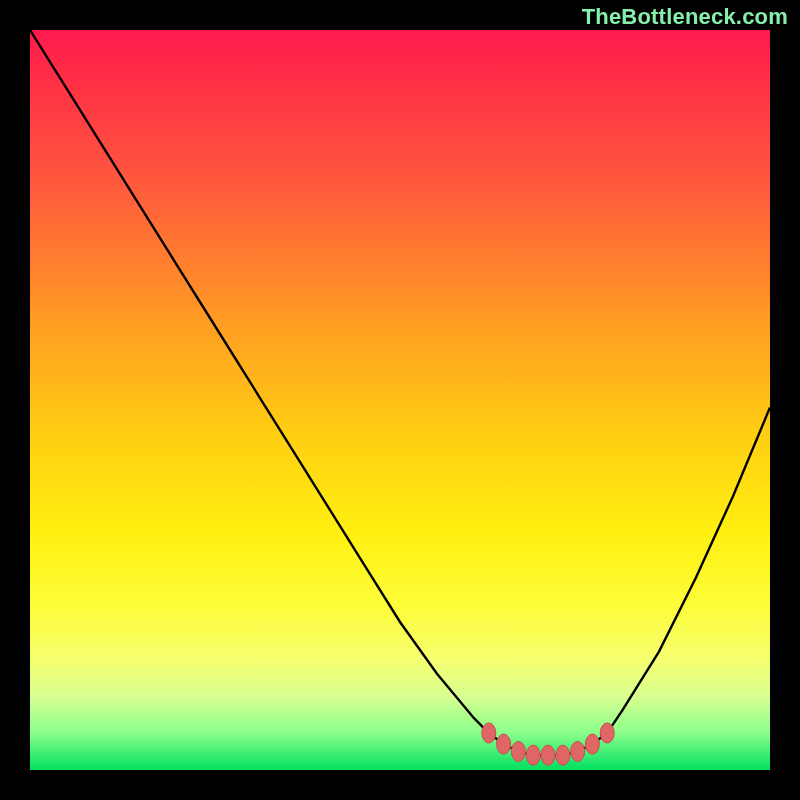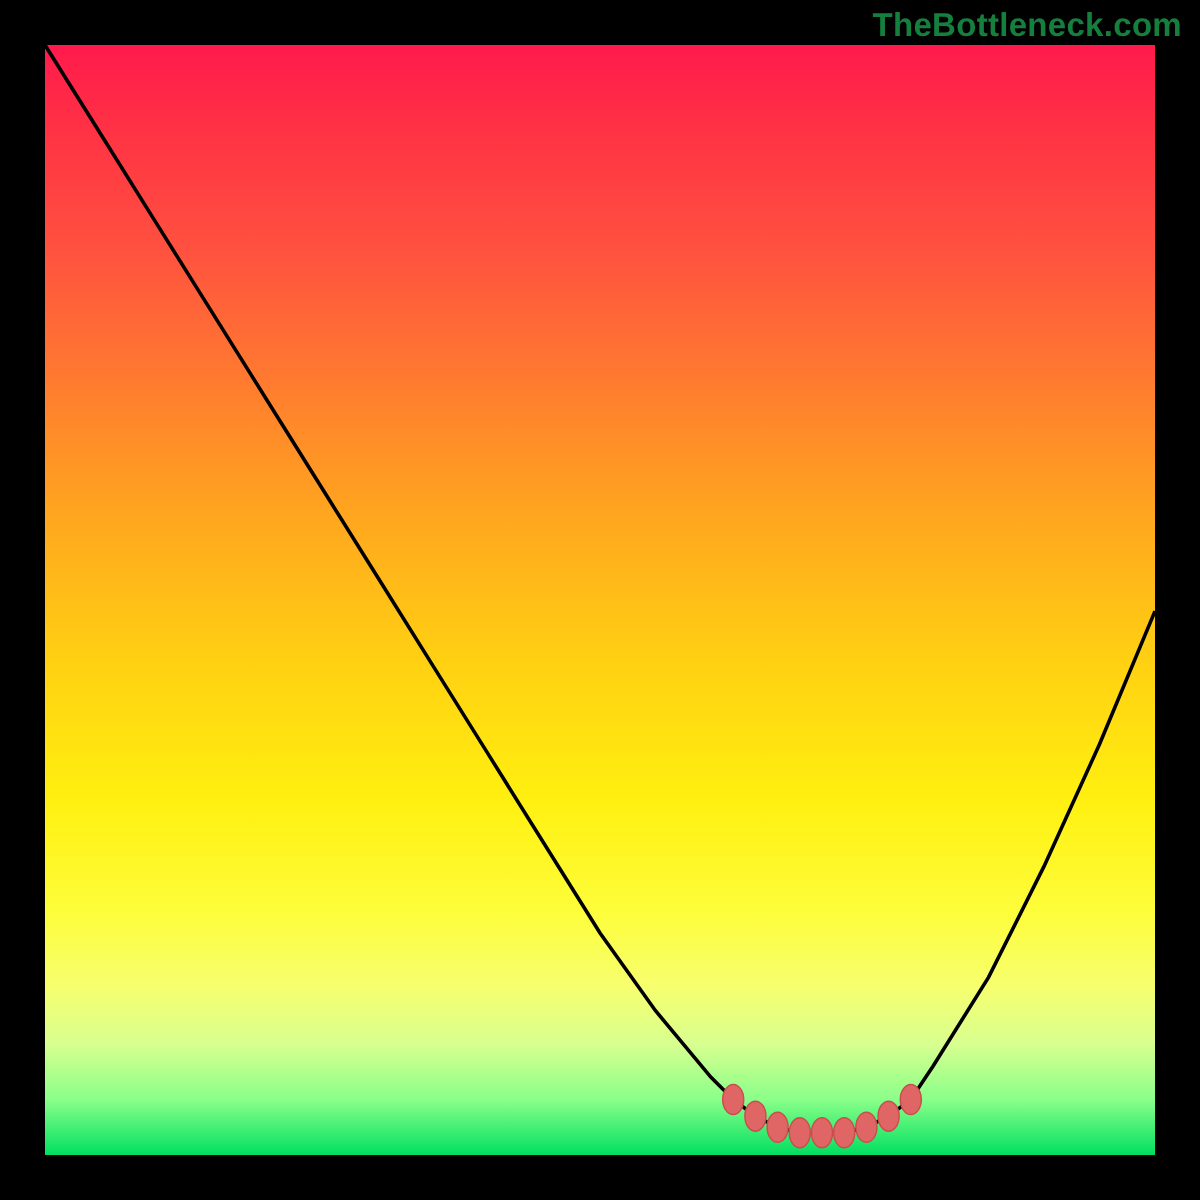--- a/index.html
+++ b/index.html
@@ -44,21 +44,21 @@
     width: 740px;
     height: 740px;
   }
   .watermark {
     position: absolute;
     top: 4px;
     right: 12px;
     font-family: Arial, Helvetica, sans-serif;
     font-size: 22px;
     font-weight: 600;
-    color: #15803d;
+    color: #86efac;
     letter-spacing: 0.2px;
     user-select: none;
   }
 </style>
 </head>
 <body>
 
 <div class="frame">
   <div class="plot-area">
     <svg class="plot-svg" viewBox="0 0 740 740" preserveAspectRatio="none">

